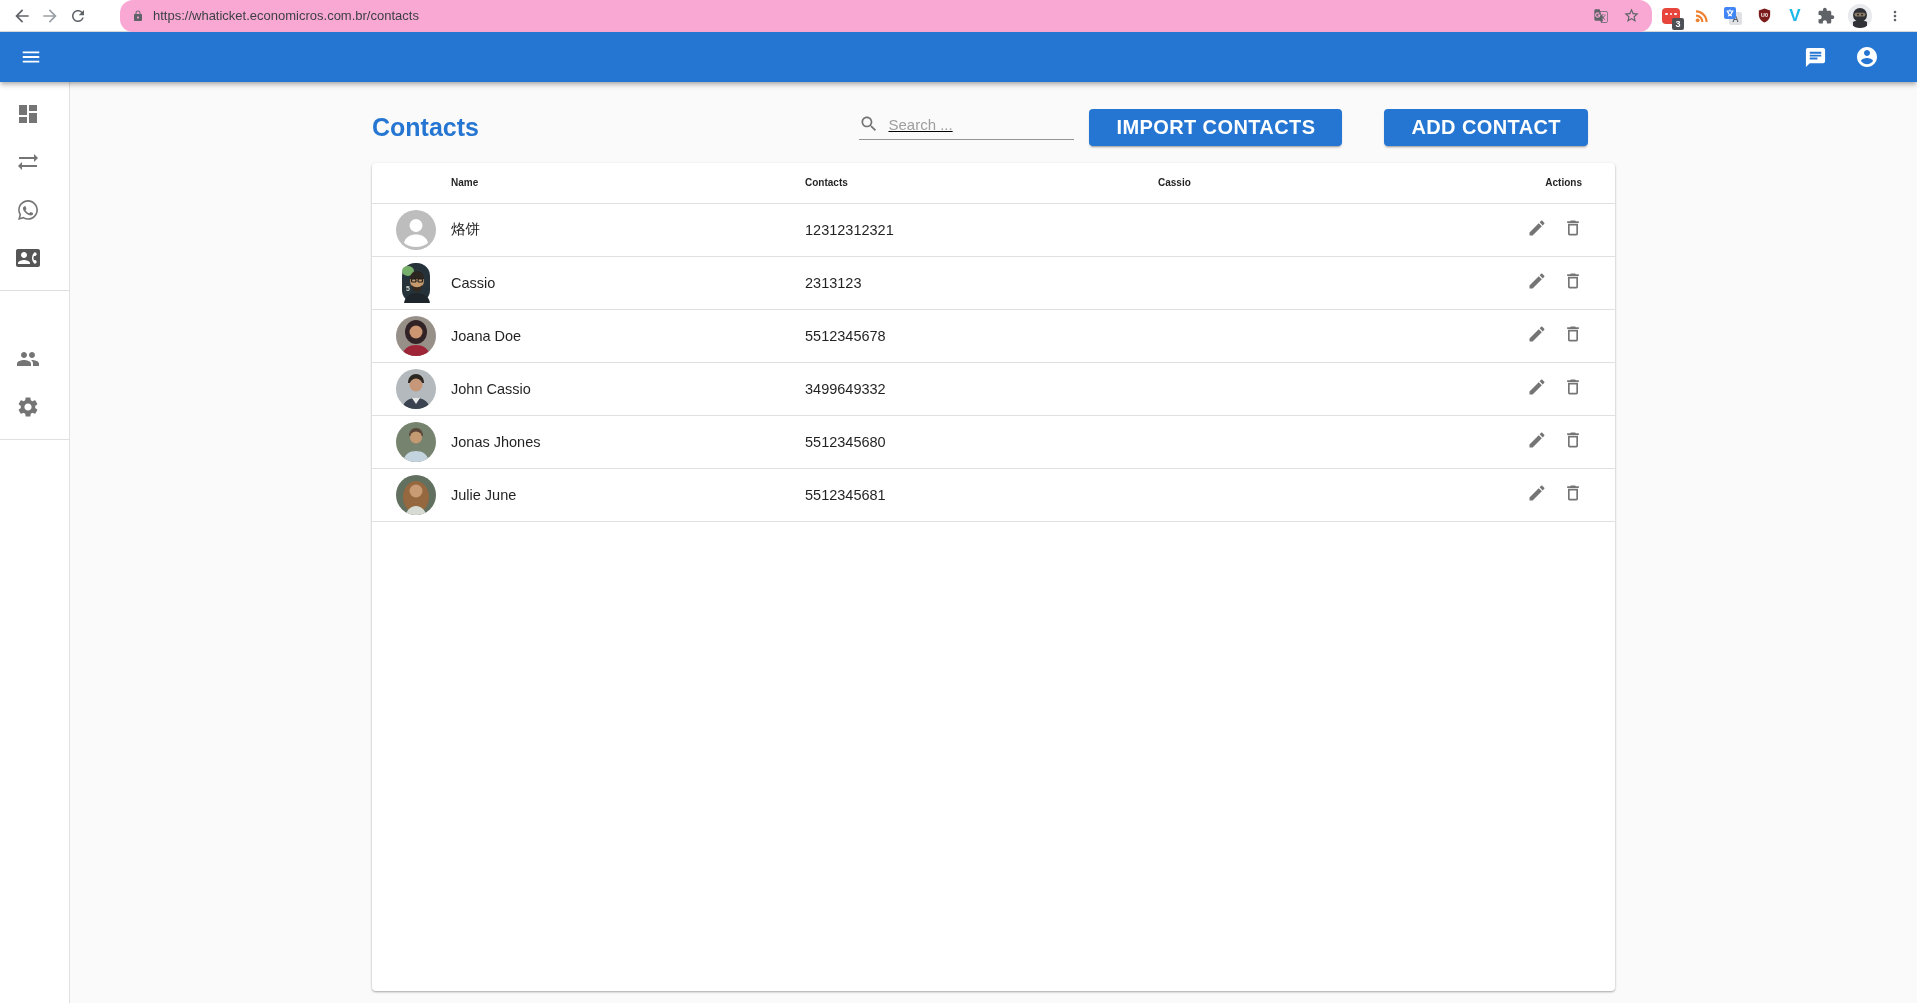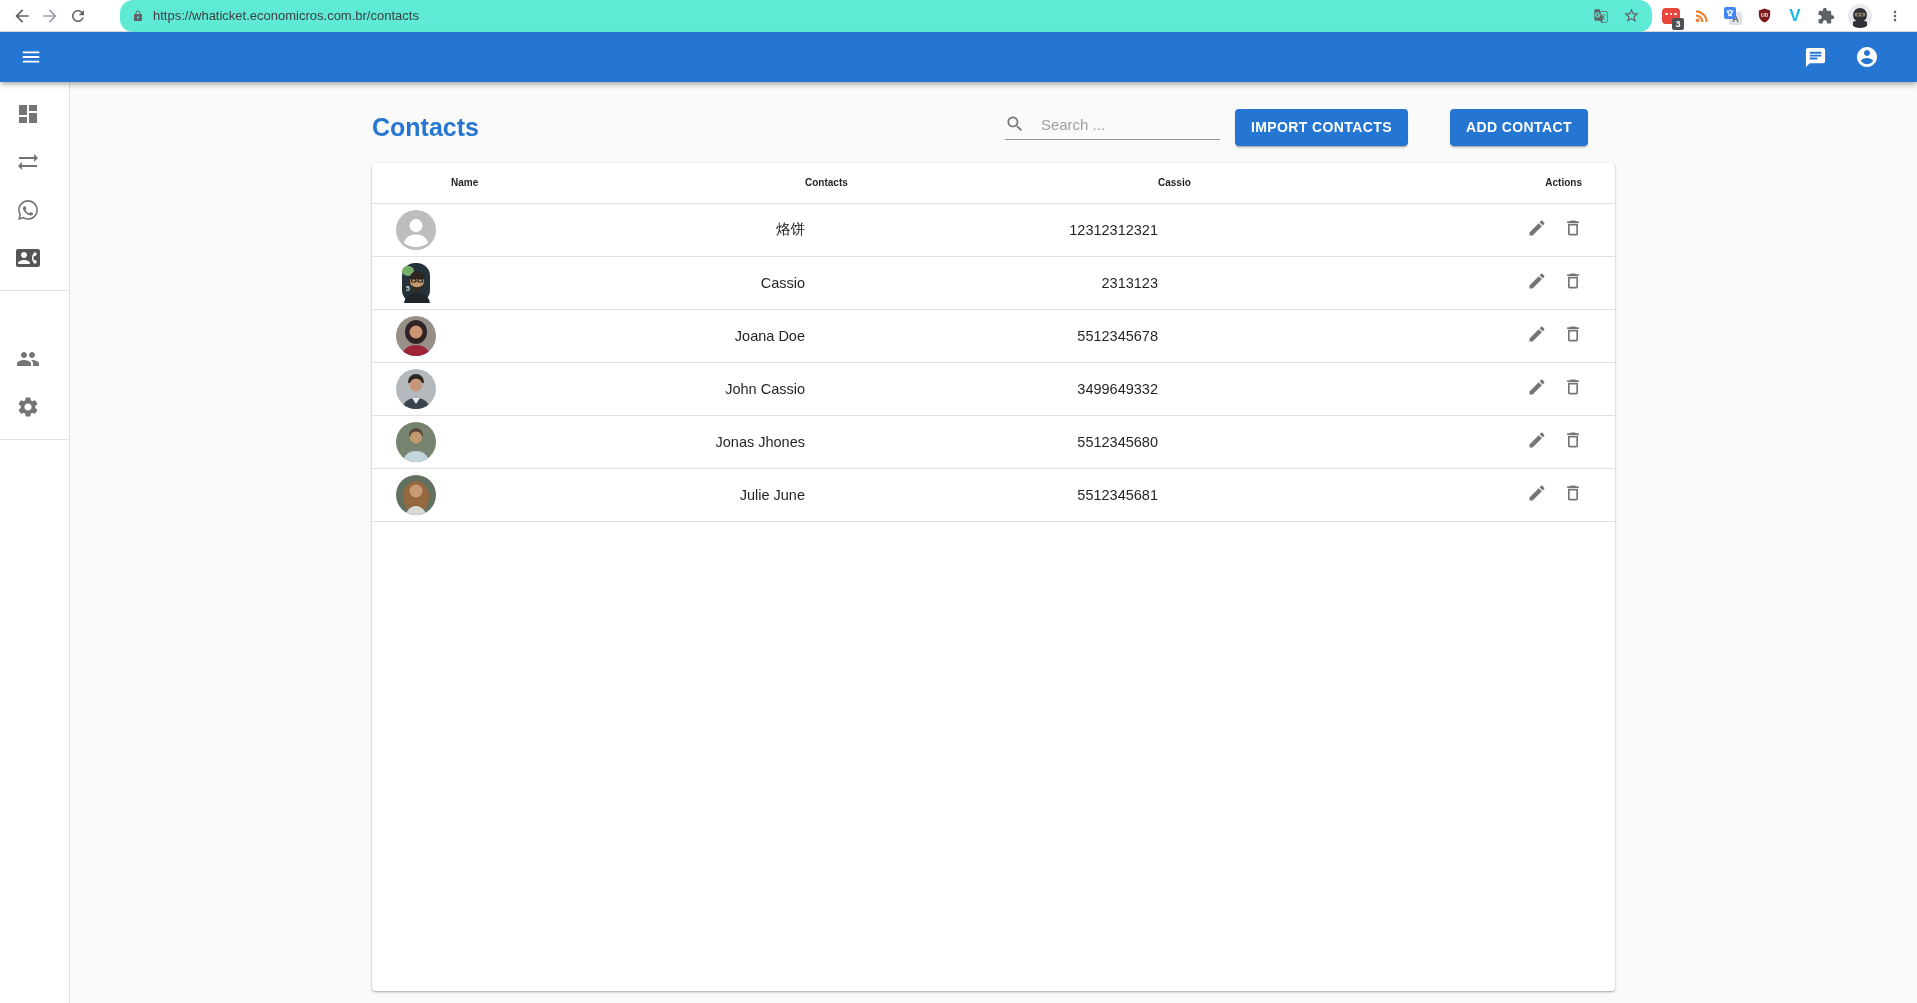--- a/index.html
+++ b/index.html
@@ -4,21 +4,21 @@
 <style>
   * { margin:0; padding:0; box-sizing:border-box; }
   html,body { width:1917px; height:1003px; overflow:hidden;
     font-family:"Liberation Sans", sans-serif; background:#fafafa; }
 
   
   .chrome-bar { height:32px; background:#fff; border-bottom:1px solid #dcdcdc;
     display:flex; align-items:center; padding:0 8px; }
   .nav-btn { width:28px; height:28px; display:flex; align-items:center;
     justify-content:center; border-radius:50%; flex:0 0 auto; }
-  .omnibox { flex:1; height:32px; background:#5eead4; border-radius:13px;
+  .omnibox { flex:1; height:32px; background:#f9a8d4; border-radius:13px;
     display:flex; align-items:center; padding:0 12px; margin-left:28px; min-width:0; }
   .omnibox .url { font-size:13px; color:#3c4043; margin-left:9px; flex:1;
     white-space:nowrap; overflow:hidden; }
   .omnibox-right { display:flex; align-items:center; gap:14px; }
   .ext-area { display:flex; align-items:center; gap:13px; margin-left:10px; padding-right:4px; }
   .ext-icon { position:relative; width:18px; height:18px; display:flex;
     align-items:center; justify-content:center; flex:0 0 auto; }
   .ext-red { width:18px; height:16px; background:#e8453c; border-radius:4px; position:relative; }
   .ext-red .dots { position:absolute; top:5px; left:3px; display:flex; gap:2px; }
   .ext-red .dots i { width:2.5px; height:2.5px; background:#fff; border-radius:50%; display:block; }
@@ -46,42 +46,42 @@
   .side-divider { border-top:1px solid #e0e0e0; margin-top:8px; }
   .side-gap { height:44px; }
   .content { flex:1; display:flex; flex-direction:column; align-items:center; background:#fafafa; }
   .container { width:1243px; }
 
   
   .page-header { margin-top:25px; height:40px; display:flex; align-items:center;
     justify-content:space-between; }
   .page-title { font-size:25px; color:#2576d2; font-weight:bold; }
   .header-right { display:flex; align-items:center; padding-right:27px; }
-  .search-box { width:215px; display:flex; align-items:center; gap:16px;
-    border-bottom:1px solid #949494; padding-bottom:5px; }
+  .search-box { width:215px; display:flex; align-items:center; gap:9px;
+    border-bottom:1px solid #949494; padding-bottom:5px;text-decoration:underline; }
   .search-box input { border:none; outline:none; background:transparent; flex:1;
     font-size:15px; color:#202124; font-family:inherit; min-width:0; }
   .search-box input::placeholder { color:#9e9e9e; }
   .btn { background:#2576d2; color:#fff; border:none; border-radius:4px; height:37px;
-    padding:0 16px; font-size:14px; font-weight:bold; letter-spacing:.4px;
+    padding:0 27px; font-size:20px; font-weight:bold; letter-spacing:.4px;
     font-family:inherit; cursor:pointer;
     box-shadow:0 3px 1px -2px rgba(0,0,0,.2), 0 2px 2px 0 rgba(0,0,0,.14); }
   .btn-import { margin-left:15px; }
   .btn-add { margin-left:42px; }
 
   
   .card { margin-top:16px; height:828px; background:#fff; border-radius:4px;
     box-shadow:0 1px 3px rgba(0,0,0,.12), 0 1px 2px rgba(0,0,0,.24); overflow:hidden; }
   table { width:100%; border-collapse:collapse; table-layout:fixed; }
   col.c-avatar { width:79px; } col.c-name { width:354px; } col.c-wa { width:353px; }
   col.c-email { width:281px; } col.c-actions { width:176px; }
   th { height:40px; font-size:10px; font-weight:bold; color:rgba(0,0,0,.87);
     text-align:left; border-bottom:1px solid #e0e0e0; }
   td { height:53px; font-size:14.5px; color:rgba(0,0,0,.87);
-    border-bottom:1px solid #e0e0e0; vertical-align:middle;text-align:right; }
+    border-bottom:1px solid #e0e0e0; vertical-align:middle; }
   .cell-avatar { padding-left:24px; }
   th.cell-actions { text-align:right; padding-right:33px; }
   td.cell-actions { text-align:right; padding-right:30px; white-space:nowrap; }
   .row-action { background:none; border:none; padding:2px; margin-left:8px; cursor:pointer;
     vertical-align:middle; }
   .avatar { width:40px; height:40px; display:block; }
 </style>
 </head>
 <body>
 

